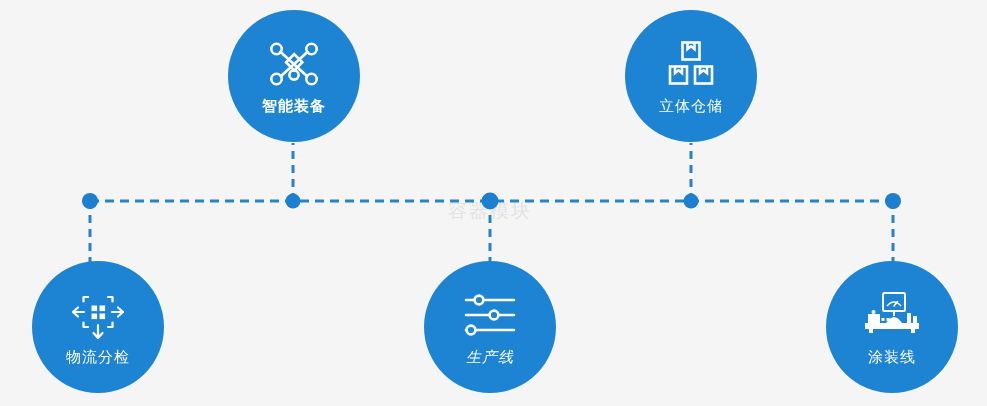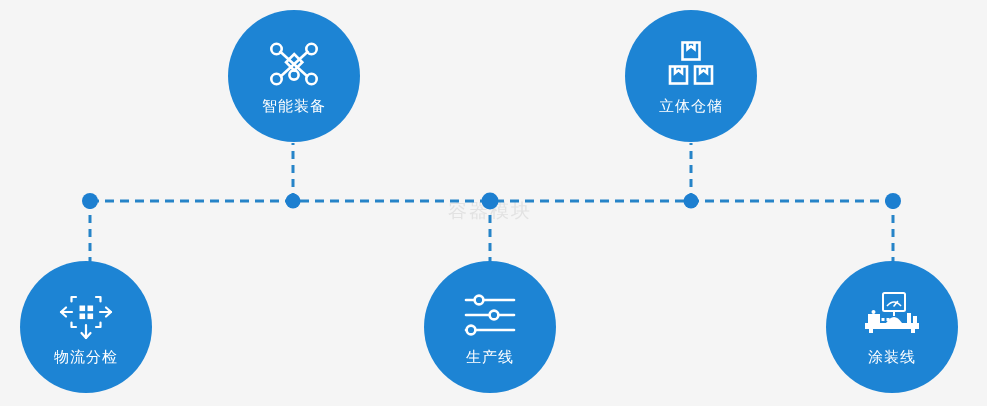--- a/index.html
+++ b/index.html
@@ -63,24 +63,24 @@
   }
   .node-icon svg { display: block; }
   .node-label {
     color: #ffffff;
     font-size: 15px;
     letter-spacing: 1px;
     white-space: nowrap;
   }
 
   
-  #node-smart-equipment   { left: 228px; top:  10px; width: 132px; height: 132px; }
+  #node-smart-equipment   { left: 228px; top:  10px; width: 132px; height: 132px; font-weight: bold; }
   #node-warehouse         { left: 625px; top:  10px; width: 132px; height: 132px; }
-  #node-sorting           { left:  20px; top: 261px; width: 132px; height: 132px; }
-  #node-production-line   { left: 424px; top: 261px; width: 132px; height: 132px; }
+  #node-sorting           { left:  32px; top: 261px; width: 132px; height: 132px; }
+  #node-production-line   { left: 424px; top: 261px; width: 132px; height: 132px; font-style: italic; }
   #node-coating-line      { left: 826px; top: 261px; width: 132px; height: 132px; font-family: Liberation Serif, serif; }
 
   
   #node-sorting .node-label,
   #node-coating-line .node-label { margin-top: 0; }
 </style>
 </head>
 <body>
 
 <div id="stage">

